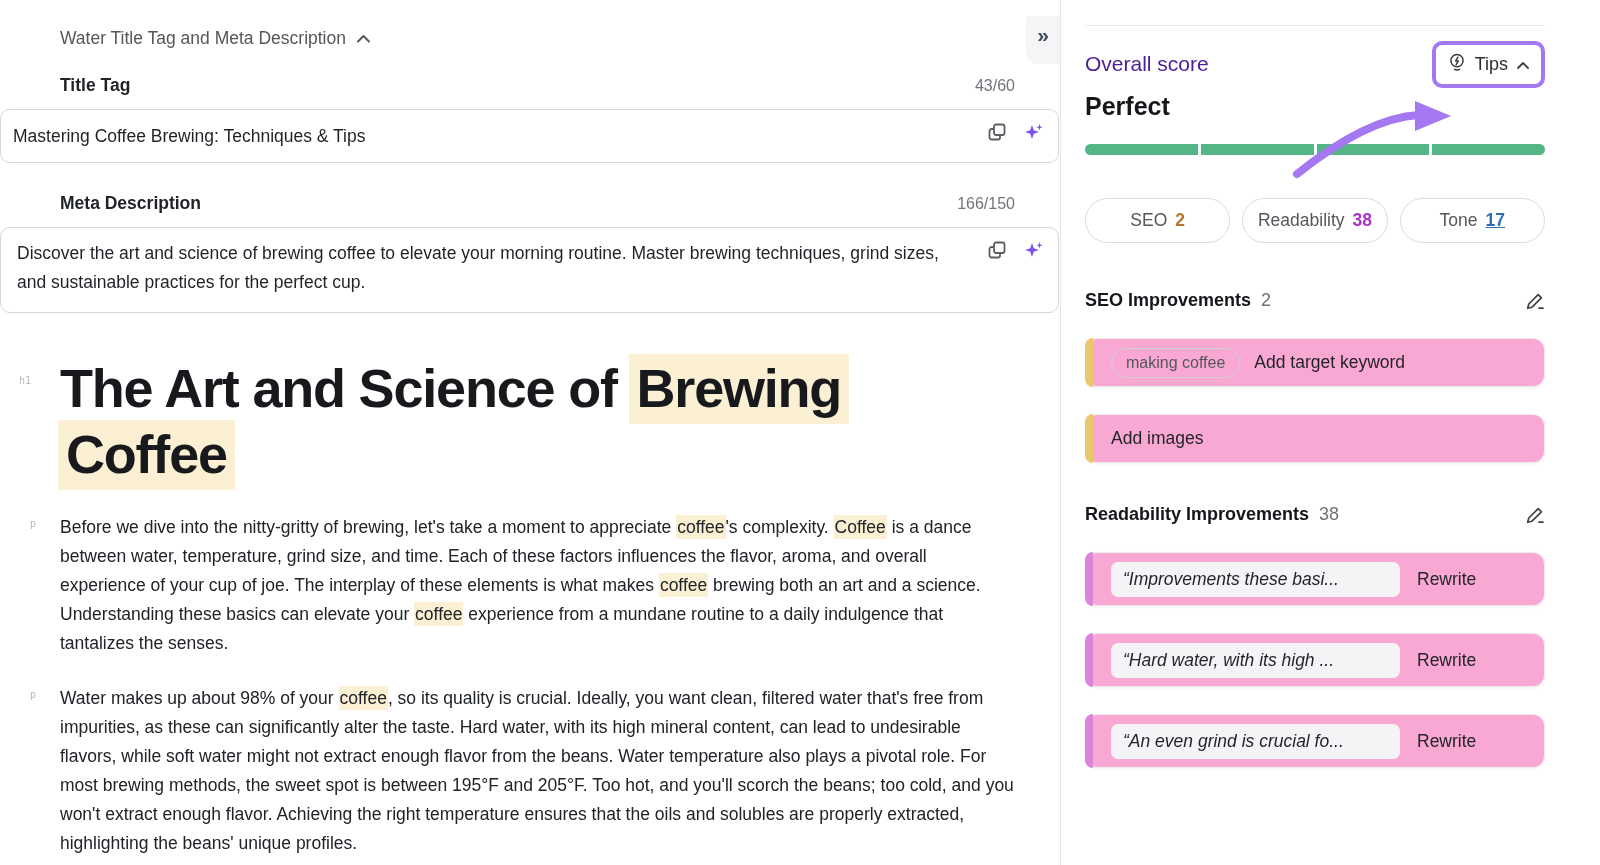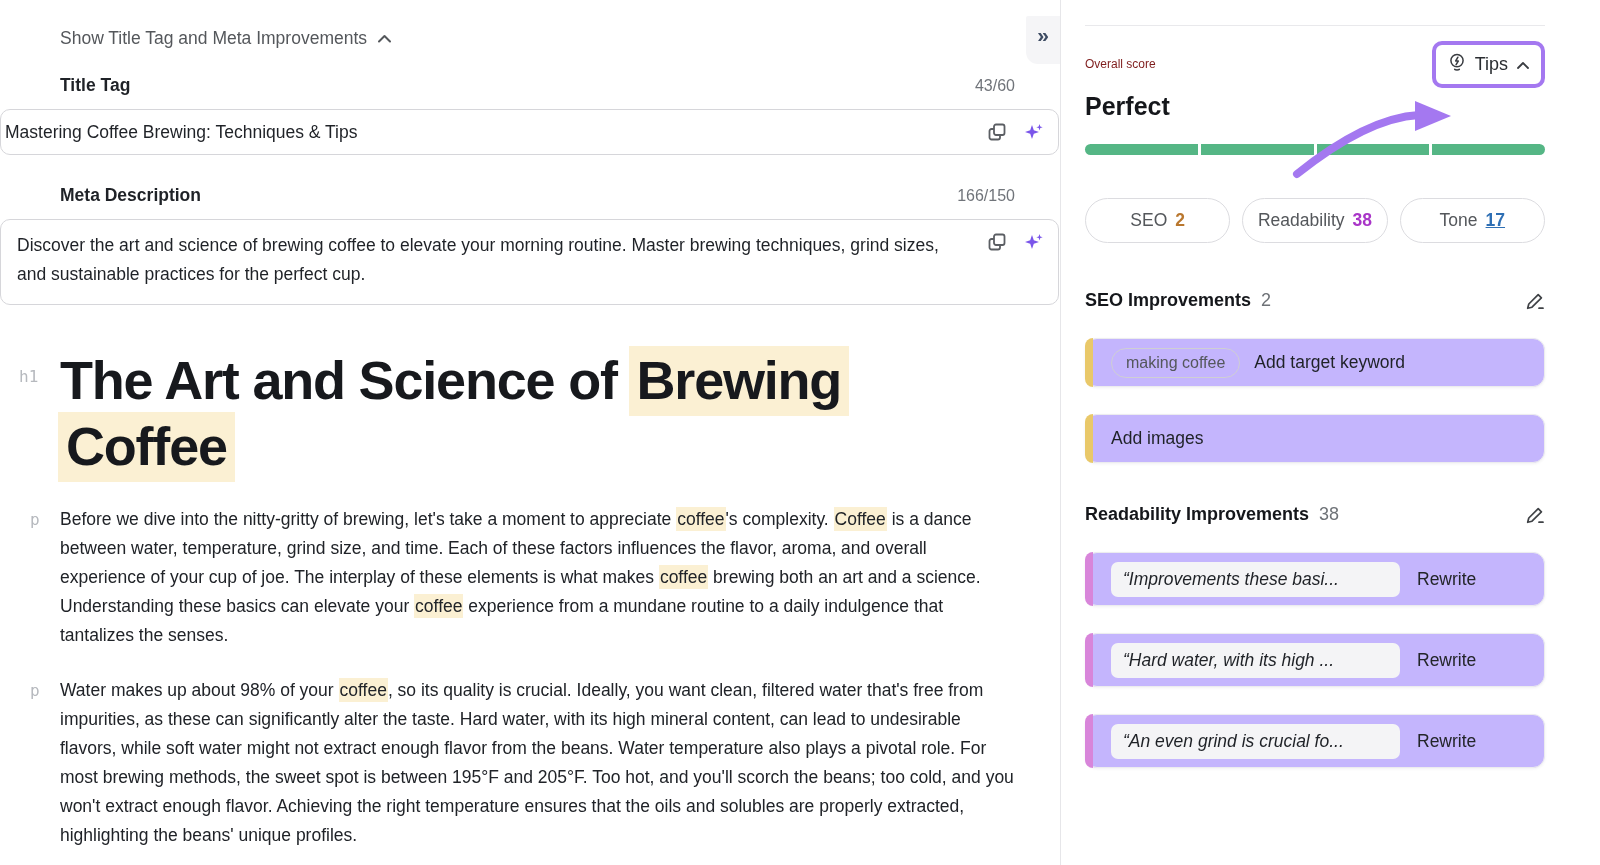--- a/index.html
+++ b/index.html
@@ -15,30 +15,30 @@
   .collapse-toggle { display:inline-flex; align-items:center; gap:10px; font-size:17.5px; color:#54575b; cursor:pointer; }
   .collapse-toggle svg { margin-top:2px; }
 
   .label-row { display:flex; justify-content:space-between; align-items:baseline; margin-top:26px; }
   .field-label { font-size:17.5px; font-weight:700; color:#1f2227; }
   .counter { font-size:16px; color:#70747a; }
 
   .input-wrap { position:relative; margin-top:13px; padding:0; }
   .field { width:100%; border:1px solid #d6d6da; border-radius:10px; font-family:"Liberation Sans",sans-serif;
            font-size:17.5px; color:#1f2227; background:#fff; outline:none; }
-  input.field { height:46px; padding:0 96px 0 4px; }
+  input.field { height:54px; padding:0 96px 0 12px; }
   textarea.field { height:86px; padding:11px 96px 0 16px; line-height:29px; resize:none; }
   .field-icons { position:absolute; right:14px; display:flex; align-items:center; gap:15px; }
   .field-icons.mid { top:12px; }
   .field-icons.topline { top:12px; }
   .icon-btn { cursor:pointer; display:inline-flex; }
 
   .doc-row { position:relative; margin-top:38px; padding:0 44px 0 60px; }
   .doc-row.para { margin-top:26px; }
-  .gutter { position:absolute; font-family:"DejaVu Sans Mono",monospace; font-size:16px; color:#b6b9be; }
+  .gutter { position:absolute; font-family:"DejaVu Sans Mono",monospace; font-size:10px; color:#b6b9be; }
   .gutter.g-h1 { left:19px; top:20px; }
   .gutter.g-p  { left:30px; top:5px; }
   h1.doc-h1 { margin:0; font-size:54px; line-height:66px; font-weight:800; letter-spacing:-1.2px; color:#17191d; }
   p.doc-p { margin:0; font-size:17.5px; line-height:29px; color:#202328; }
   .hl { background:#fbf0d3; }
   h1.doc-h1 .hl { padding:4px 8px 6px; margin-left:-2px; -webkit-box-decoration-break:clone; box-decoration-break:clone; }
   p.doc-p .hl { padding:2px 1px; }
 
   
   .divider-v { position:absolute; left:1060px; top:0; width:1px; height:865px; background:#e6e6e9; }
@@ -47,21 +47,21 @@
   .panel-collapse-tab span { font-size:21px; color:#3e4c63; line-height:38px; font-weight:700; }
 
   
   .panel { position:absolute; left:1061px; top:0; width:539px; height:865px; background:#fff; padding:0 55px 0 24px; }
   .panel-header { display:flex; justify-content:space-between; align-items:center; margin-top:28px; }
   .panel-title { font-size:21px; font-weight:800; color:#15171b; }
   .edit-targets { display:flex; align-items:center; gap:9px; font-size:17px; color:#3f4246; cursor:pointer; }
   .h-div { height:1px; background:#e9e9ec; margin-top:25px; }
 
   .overall-row { display:flex; justify-content:space-between; align-items:center; margin-top:13px; min-height:50px; }
-  .overall-label { font-size:12px; color:#7f1d1d; }
+  .overall-label { font-size:21px; color:#4c1d95; }
   .tips-annotation { border:4px solid #a478f0; border-radius:10px; background:#fff; }
   .tips-btn { display:flex; align-items:center; gap:8px; padding:7px 11px; font-size:18px; color:#2a2d31; cursor:pointer; }
 
   .score-value { font-size:25px; font-weight:800; color:#15171b; margin-top:3px; }
   .score-bar { display:flex; gap:3px; margin-top:23px; height:11px; }
   .seg { flex:1; background:#55b685; }
   .seg:first-child { border-radius:6px 0 0 6px; }
   .seg:last-child { border-radius:0 6px 6px 0; }
 
   .pills { display:flex; gap:12px; margin-top:43px; }
@@ -70,21 +70,21 @@
   .pill .metric-val { font-weight:700; }
   .metric-seo .metric-val { color:#b9772e; }
   .metric-readability .metric-val { color:#a935c8; }
   .metric-tone .metric-val { color:#2e6fb4;text-decoration:underline; }
 
   .section-head { display:flex; align-items:center; margin-top:47px; }
   .section-title { font-size:18px; font-weight:800; color:#15171b; }
   .section-count { margin-left:10px; font-size:18px; color:#6e7277; }
   .section-edit { margin-left:auto; cursor:pointer; display:inline-flex; }
 
-  .card { position:relative; display:flex; align-items:center; margin-top:27px; min-height:49px; background:#c4b5fd;
+  .card { position:relative; display:flex; align-items:center; margin-top:27px; min-height:49px; background:#f9a8d4;
           border:1px solid #ececef; border-radius:12px; box-shadow:0 1px 3px rgba(25,25,50,.06); padding:6px 16px 6px 25px; cursor:pointer; }
   .card::before { content:""; position:absolute; left:-1px; top:-1px; bottom:-1px; width:8px; border-radius:12px 0 0 12px; }
   .card.acc-yellow::before { background:#e9c869; }
   .card.acc-pink::before { background:#d885da; }
   .card.tall { min-height:54px; }
 
   .kw-pill { border:1px solid #cfcfd4; border-radius:17px; padding:5px 14px; font-size:16px; color:#54575b; margin-right:14px; white-space:nowrap; }
   .card-label { font-size:17.5px; color:#1f2227; }
   .quote-chip { width:289px; background:#f4f4f6; border-radius:7px; padding:7px 12px; font-style:italic; font-size:17.5px;
                 color:#1f2227; white-space:nowrap; overflow:hidden; }
@@ -95,21 +95,21 @@
 </head>
 <body>
 
 <div class="frame">
 
   <div class="editor">
     <div class="editor-inner">
 
       <div class="row">
         <span class="collapse-toggle">
-          <span>Show Title Tag and Meta Improvements</span>
+          <span>Water Title Tag and Meta Description</span>
           <span>
             <svg width="15" height="10" viewBox="0 0 15 10">
                 <polyline points="2,7.5 7.5,2 13,7.5" fill="none" stroke="#54575b" stroke-width="2" stroke-linecap="round" stroke-linejoin="round"></polyline>
               </svg>
           </span>
         </span>
       </div>
 
       <div class="row label-row">
         <span class="field-label">Title Tag</span>

